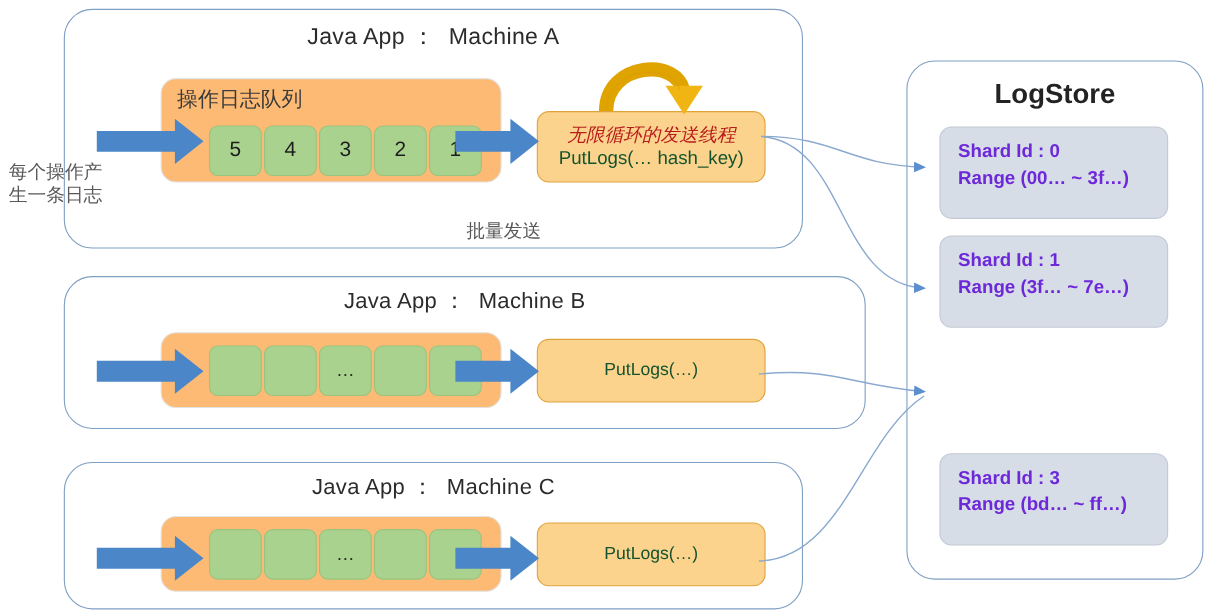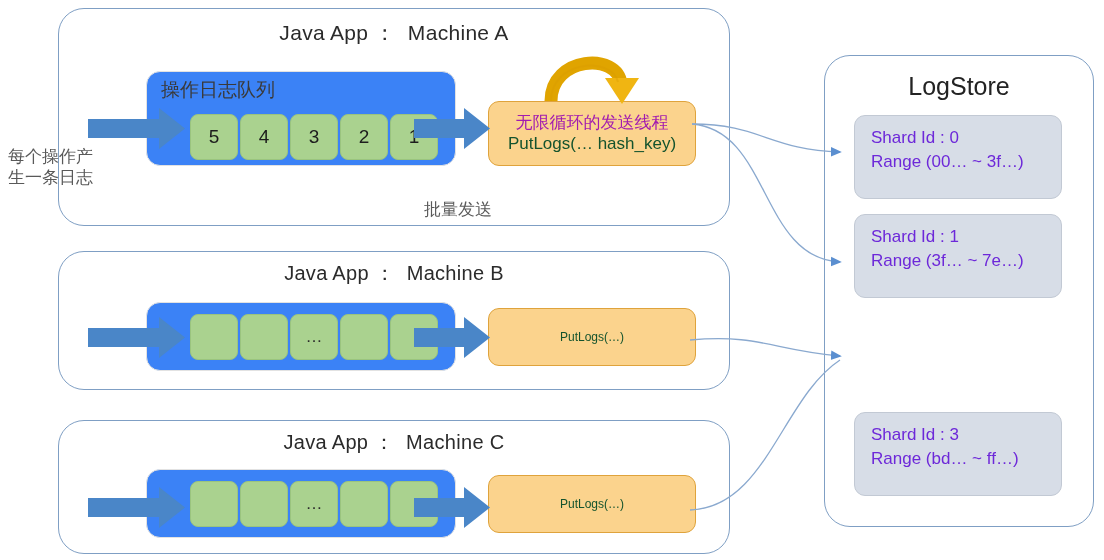--- a/index.html
+++ b/index.html
@@ -27,21 +27,21 @@
     font-size:20px;
     letter-spacing:.3px;
     color:#2b2b2b;
     white-space:pre;
   }
   .machine-a .machine-title{top:10px;font-size:21px;}
 
   
   .queue{
     position:absolute;
-    background:#3b82f6;
+    background:#fdba74;
     border:1px solid #e2e2e2;
     border-radius:14px;
     box-sizing:border-box;
   }
   .queue-label{
     position:absolute;left:14px;top:5px;
     font-size:19px;color:#3a3a3a;
     white-space:nowrap;
   }
   .cells{position:absolute;display:flex;}
@@ -60,38 +60,39 @@
     position:absolute;
     background:#fbd38d;
     border:1.4px solid #dfa33c;
     border-radius:11px;
     box-sizing:border-box;
     display:flex;flex-direction:column;
     align-items:center;justify-content:center;
     text-align:center;
     line-height:1.22;
   }
-  .putbox .l1{font-size:17px;color:#a21caf;white-space:nowrap;}
+  .putbox .l1{font-size:17px;color:#b91c1c;white-space:nowrap;font-style:italic;}
   .putbox .l2{font-size:17px;color:#14532d;white-space:nowrap;}
-  .putbox.simple .l2{font-size:12px;}
+  .putbox.simple .l2{font-size:16px;}
 
   
   .caption{
     position:absolute;
     font-size:17px;color:#595959;
     line-height:1.22;white-space:pre-line;
   }
 
   
   .logstore{
     position:absolute;
     border:1.6px solid #7f9fc4;
     border-radius:26px;
     background:#ffffff;
     box-sizing:border-box;
+    font-weight:bold;
   }
   .logstore-title{
     position:absolute;left:0;right:0;top:16px;
     text-align:center;font-size:25px;color:#232323;
   }
   .shard{
     position:absolute;
     background:#d7dde7;
     border:1px solid #c2c9d4;
     border-radius:11px;
@@ -122,21 +123,21 @@
     <div class="putbox" style="left:429px;top:92px;width:208px;height:65px;">
       <div class="l1">无限循环的发送线程</div>
       <div class="l2">PutLogs(… hash_key)</div>
     </div>
   </div>
 
   <div class="caption" style="left:8px;top:147px;width:130px;">每个操作产
 生一条日志</div>
   <div class="caption" style="left:424px;top:157px;width:110px;margin-top:43px;">批量发送</div>
 
-  <div class="machine" style="left:58px;top:251px;width:672px;height:139px;">
+  <div class="machine" style="left:58px;top:251px;width:729px;height:139px;">
     <div class="machine-title">Java App ：  Machine B</div>
 
     <div class="queue" style="left:87px;top:50px;width:310px;height:69px;">
       <div class="cells" style="left:43px;top:11px;gap:2px;">
         <div class="cell" style="width:48px;height:46px;"></div>
         <div class="cell" style="width:48px;height:46px;"></div>
         <div class="cell ellipsis" style="width:48px;height:46px;">…</div>
         <div class="cell" style="width:48px;height:46px;"></div>
         <div class="cell" style="width:48px;height:46px;"></div>
       </div>

